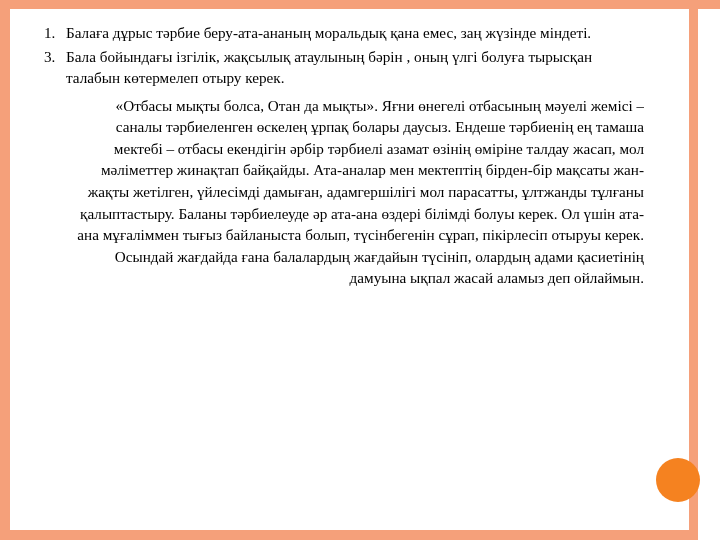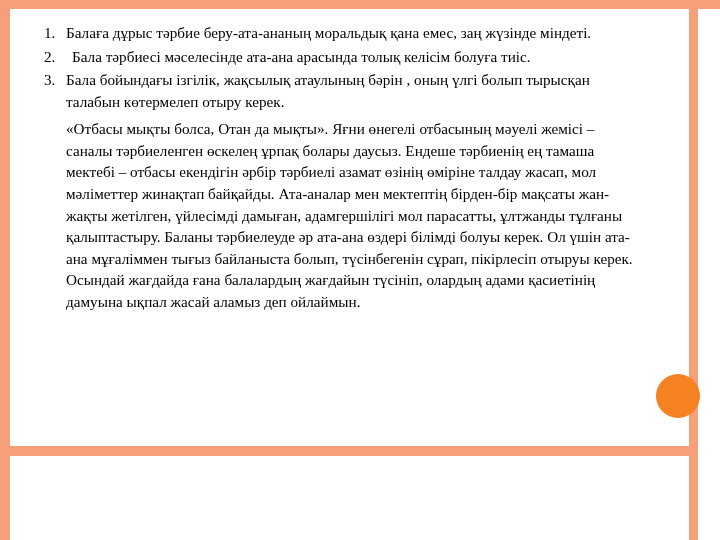--- a/index.html
+++ b/index.html
@@ -9,21 +9,21 @@
   body {
     width: 720px;
     height: 540px;
     background: #ffffff;
     font-family: "Liberation Serif", serif;
     overflow: hidden;
   }
   .slide {
     position: relative;
     width: 720px;
-    height: 456px;
+    height: 540px;
     background: #ffffff;
     box-sizing: border-box;
   }
   
   .bar-top {
     position: absolute;
     left: 0;
     top: 0;
     width: 720px;
     height: 9px;
@@ -102,20 +102,21 @@
   .para.indent-a {
     padding-left: 28px;
   }
   .para.indent-a .marker {
     width: 28px;
     margin-left: -28px;
   }
   .para.body-block {
     padding-left: 22px;
     margin-top: 6px;
+    text-align: right;
   }
   .para.body-block .marker {
     width: 22px;
     margin-left: -22px;
   }
 </style>
 </head>
 <body>
 
 <div class="slide">
@@ -127,26 +128,23 @@
   <div class="bar-right-inner"></div>
   <div class="corner-notch"></div>
   <div class="dot"></div>
 
   <div class="content">
 
     <p class="para">
       <span class="marker">1.</span><span>Балаға дұрыс тәрбие беру-ата-ананың моральдық қана емес, заң жүзінде міндеті.</span>
     </p>
 
-    <p class="para indent-a">
-      <span class="marker">2.</span><span>Бала тәрбиесі мәселесінде ата-ана арасында толық келісім болуға тиіс.</span>
-    </p>
 
     <p class="para">
-      <span class="marker">3.</span><span>Бала бойындағы ізгілік, жақсылық атаулының бәрін , оның үлгі болып тырысқан талабын көтермелеп отыру керек.</span>
+      <span class="marker">3.</span><span>Бала бойындағы ізгілік, жақсылық атаулының бәрін , оның үлгі болуға тырысқан талабын көтермелеп отыру керек.</span>
     </p>
 
 
     <p class="para body-block">
       <span class="marker"></span><span>«Отбасы мықты болса, Отан да мықты». Яғни өнегелі отбасының мәуелі жемісі – саналы тәрбиеленген өскелең ұрпақ болары даусыз. Ендеше тәрбиенің ең тамаша мектебі – отбасы екендігін әрбір тәрбиелі азамат өзінің өміріне талдау жасап, мол мәліметтер жинақтап байқайды. Ата-аналар мен мектептің бірден-бір мақсаты жан-жақты жетілген, үйлесімді дамыған, адамгершілігі мол парасатты, ұлтжанды тұлғаны қалыптастыру. Баланы тәрбиелеуде әр ата-ана өздері білімді болуы керек. Ол үшін ата-ана мұғаліммен тығыз байланыста болып, түсінбегенін сұрап, пікірлесіп отыруы керек. Осындай жағдайда ғана балалардың жағдайын түсініп, олардың адами қасиетінің дамуына ықпал жасай аламыз деп ойлаймын.</span>
     </p>
 
   </div>
 </div>
 

